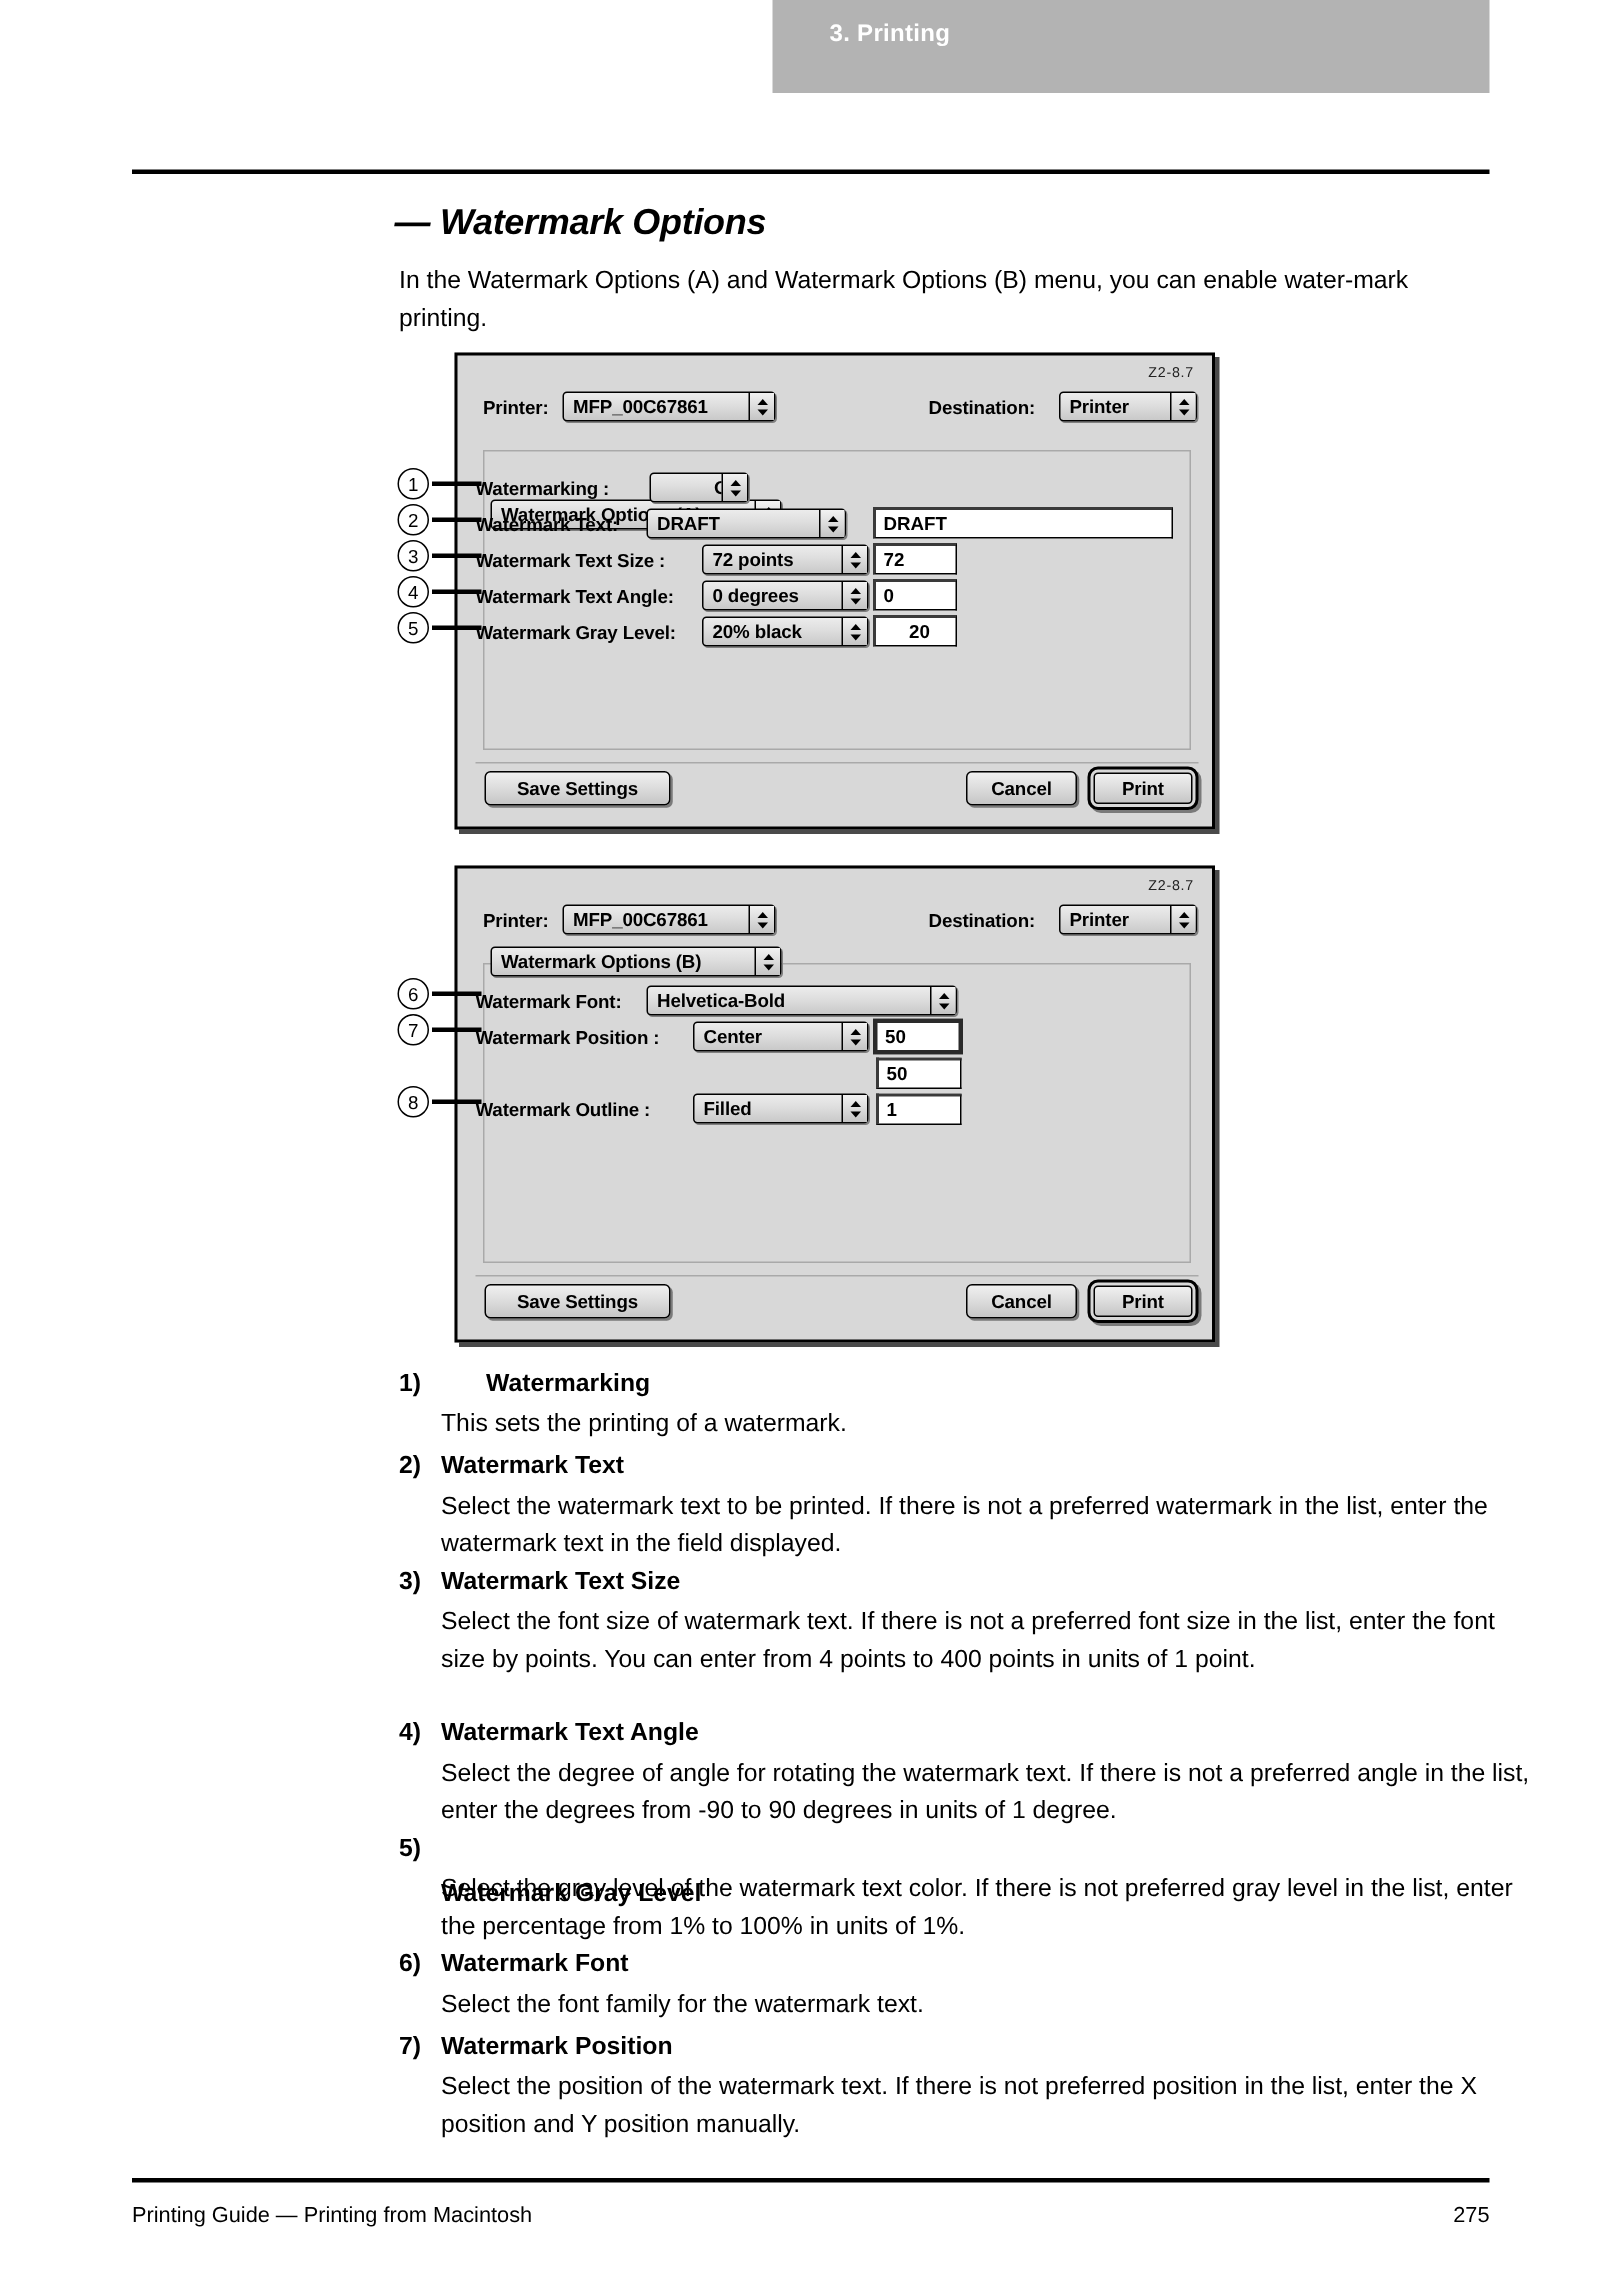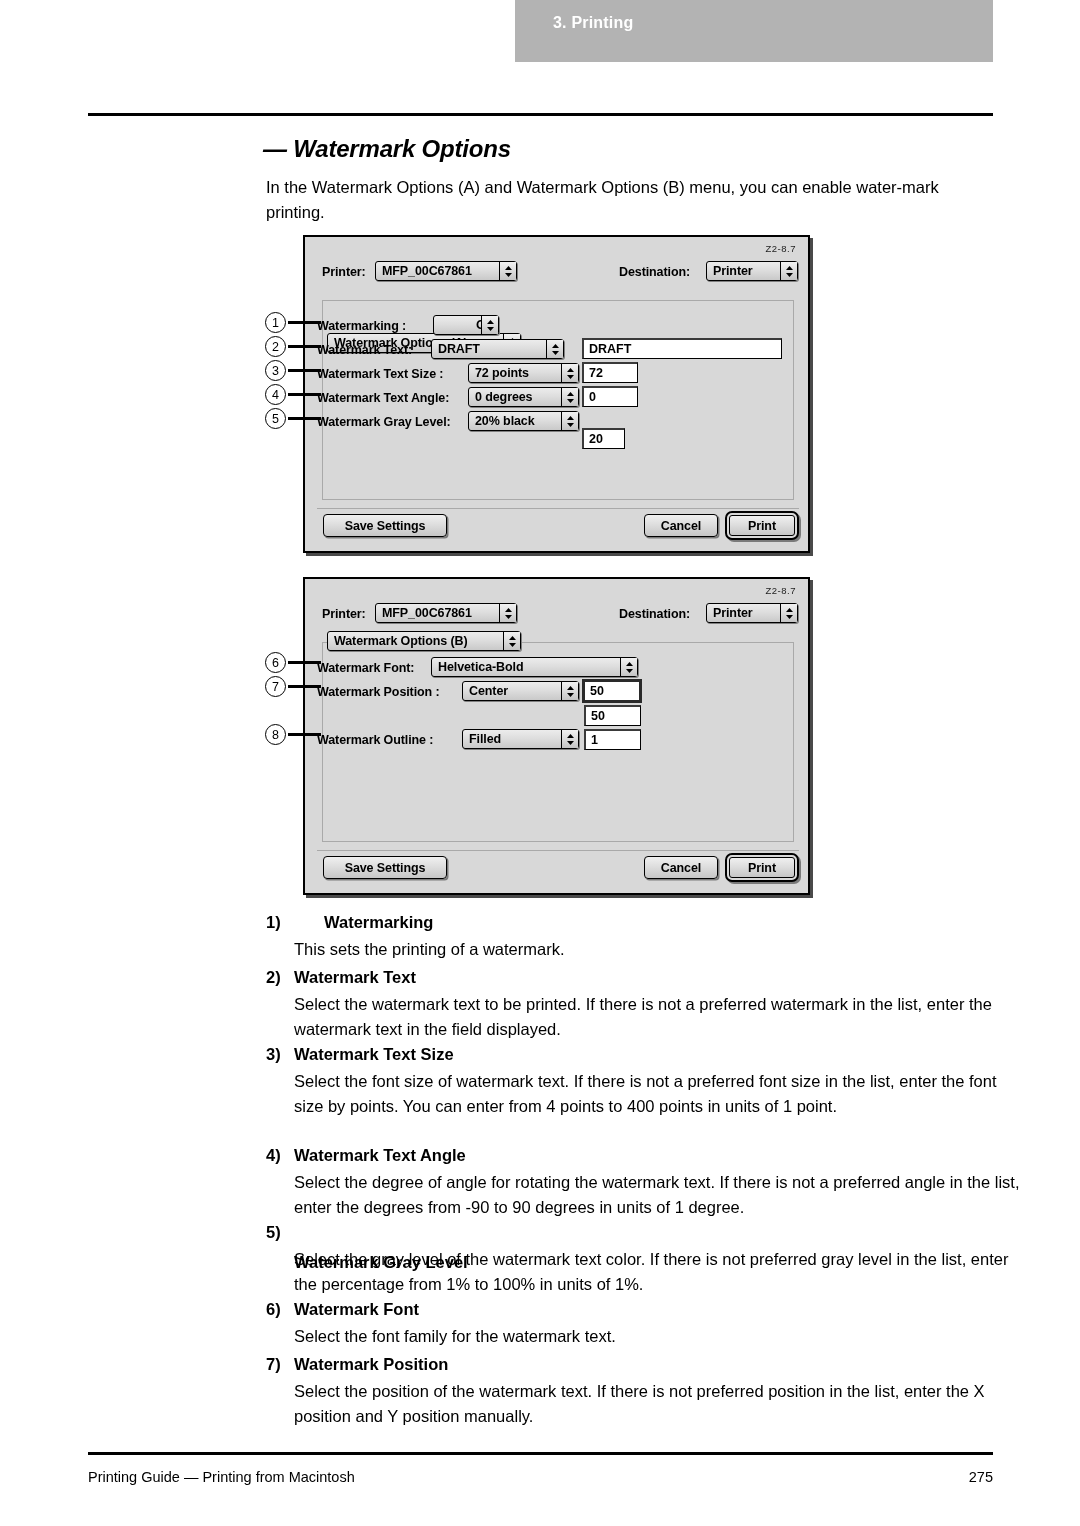--- a/index.html
+++ b/index.html
@@ -365,21 +365,21 @@
   <div class="lbl" style="left:12px; top:178px;">Watermark Gray Level:</div>
   <div class="popup" style="left:163px; top:174px; width:111px;">
     <span class="ptext">20% black</span>
     <span class="parrow">
       <svg width="9" height="13" viewBox="0 0 9 13">
           <polygon points="4.5,1 8,5 1,5" fill="#000"></polygon>
           <polygon points="4.5,12 8,8 1,8" fill="#000"></polygon>
         </svg>
     </span>
   </div>
-  <div class="tfield" style="left:277px; top:191px; width:43px;">
+  <div class="tfield" style="left:277px; top:173px; width:56px;justify-content:center;">
     <span class="tval">20</span>
   </div>
 
   <div class="btnbar-sep" style="left:12px; top:271px; width:482px;"></div>
   <div class="pbtn" style="left:18px; top:277px; width:124px;">
     <span>Save Settings</span>
   </div>
   <div class="pbtn" style="left:339px; top:277px; width:74px;">
     <span>Cancel</span>
   </div>

